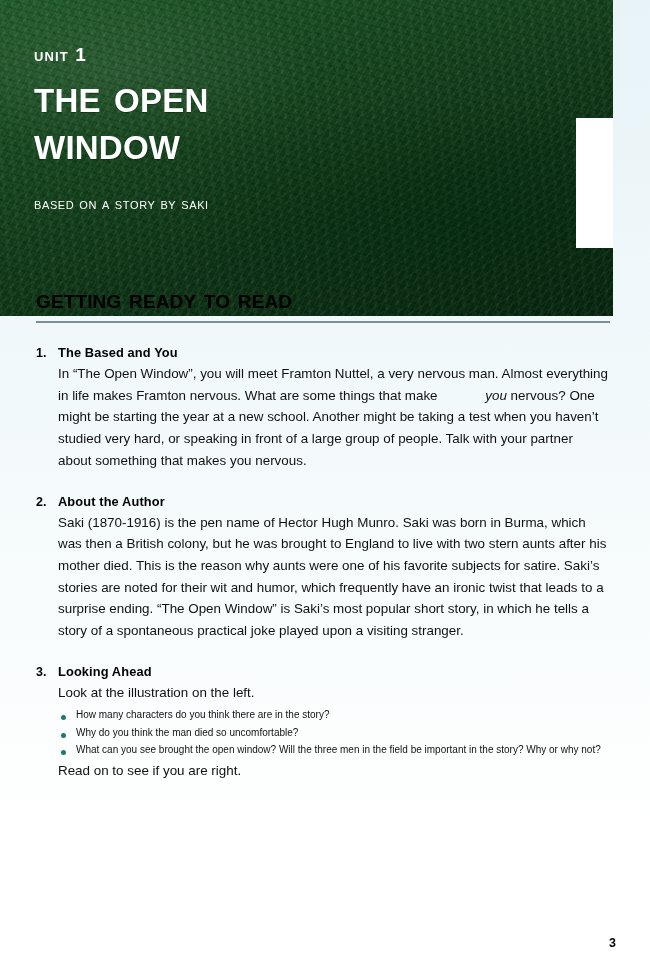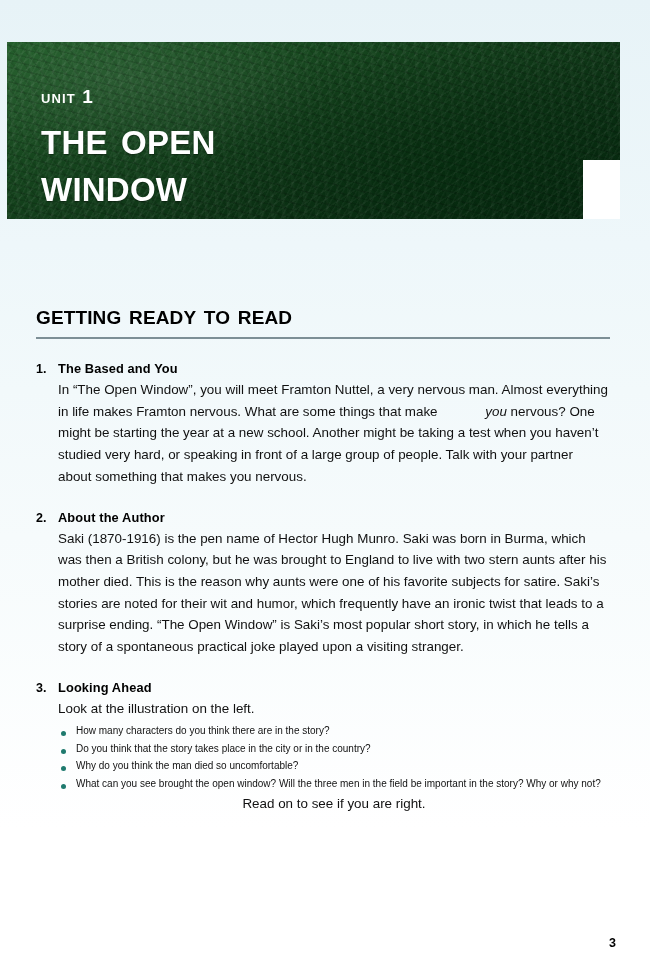--- a/index.html
+++ b/index.html
@@ -15,32 +15,31 @@
     position: relative;
     width: 650px;
     height: 976px;
     background: linear-gradient(to bottom, #e7f3f7 0%, #eef7fa 25%, #f6fbfc 55%, #ffffff 85%);
     overflow: hidden;
   }
 
   
   .header {
     position: absolute;
-    left: 7px; top: 0;
+    left: 0; top: 0;
     width: 613px;
-    height: 177px;
+    height: 316px;
     background:
       radial-gradient(ellipse 300px 120px at 18% 22%, rgba(255,255,255,0.07), rgba(0,0,0,0) 70%),
       radial-gradient(ellipse 420px 180px at 75% 70%, rgba(0,40,10,0.45), rgba(0,0,0,0) 70%),
       repeating-linear-gradient(118deg, rgba(255,255,255,0.045) 0px, rgba(255,255,255,0.045) 1px, rgba(0,0,0,0) 2px, rgba(0,0,0,0) 6px),
       repeating-linear-gradient(52deg, rgba(0,0,0,0.10) 0px, rgba(0,0,0,0.10) 1px, rgba(0,0,0,0) 3px, rgba(0,0,0,0) 9px),
       repeating-linear-gradient(86deg, rgba(255,255,255,0.03) 0px, rgba(255,255,255,0.03) 2px, rgba(0,0,0,0) 4px, rgba(0,0,0,0) 11px),
       linear-gradient(160deg, #1f5b27 0%, #14421c 38%, #0d3315 62%, #06250f 100%);
     overflow: hidden;
-    margin-top: 42px;
   }
   .header:after {
     content: "";
     position: absolute;
     inset: 0;
     background:
       repeating-linear-gradient(14deg, rgba(0,0,0,0.12) 0px, rgba(0,0,0,0.12) 1px, rgba(0,0,0,0) 2px, rgba(0,0,0,0) 7px),
       repeating-linear-gradient(-33deg, rgba(255,255,255,0.035) 0px, rgba(255,255,255,0.035) 1px, rgba(0,0,0,0) 2px, rgba(0,0,0,0) 8px);
     pointer-events: none;
   }
@@ -85,21 +84,21 @@
     top: 118px;
     width: 37px;
     height: 130px;
     background: #ffffff;
     z-index: 3;
   }
 
   
   .content {
     position: absolute;
-    left: 0; top: 248px;
+    left: 0; top: 232px;
     width: 650px;
     padding: 52px 40px 0 36px;
   }
   h1.section-title {
     margin: 0;
     font-size: 27px;
     font-weight: bold;
     color: #000000;
     font-variant: small-caps;
     text-transform: lowercase;
@@ -158,21 +157,20 @@
     width: 5px;
     height: 5px;
     border-radius: 50%;
     background: #1f7a6e;
   }
   .after-bullets {
     font-size: 13.4px;
     line-height: 1.6;
     color: #111;
     margin-top: 2px;
-    text-align: center;
   }
   .lead-line {
     font-size: 13.4px;
     line-height: 1.6;
     color: #111;
   }
 
   .page-number {
     position: absolute;
     right: 34px;
@@ -218,21 +216,20 @@
       </div>
     </div>
 
     <div class="item">
       <div class="item-num">3.</div>
       <div class="item-body">
         <div class="item-head">Looking Ahead</div>
         <div class="lead-line">Look at the illustration on the left.</div>
         <ul class="bullets">
           <li>How many characters do you think there are in the story?</li>
-          <li>Do you think that the story takes place in the city or in the country?</li>
           <li>Why do you think the man died so uncomfortable?</li>
           <li>What can you see brought the open window? Will the three men in the field be important in the story? Why or why not?</li>
         </ul>
         <div class="after-bullets">Read on to see if you are right.</div>
       </div>
     </div>
 
   </div>
 
   <div class="page-number">3</div>

